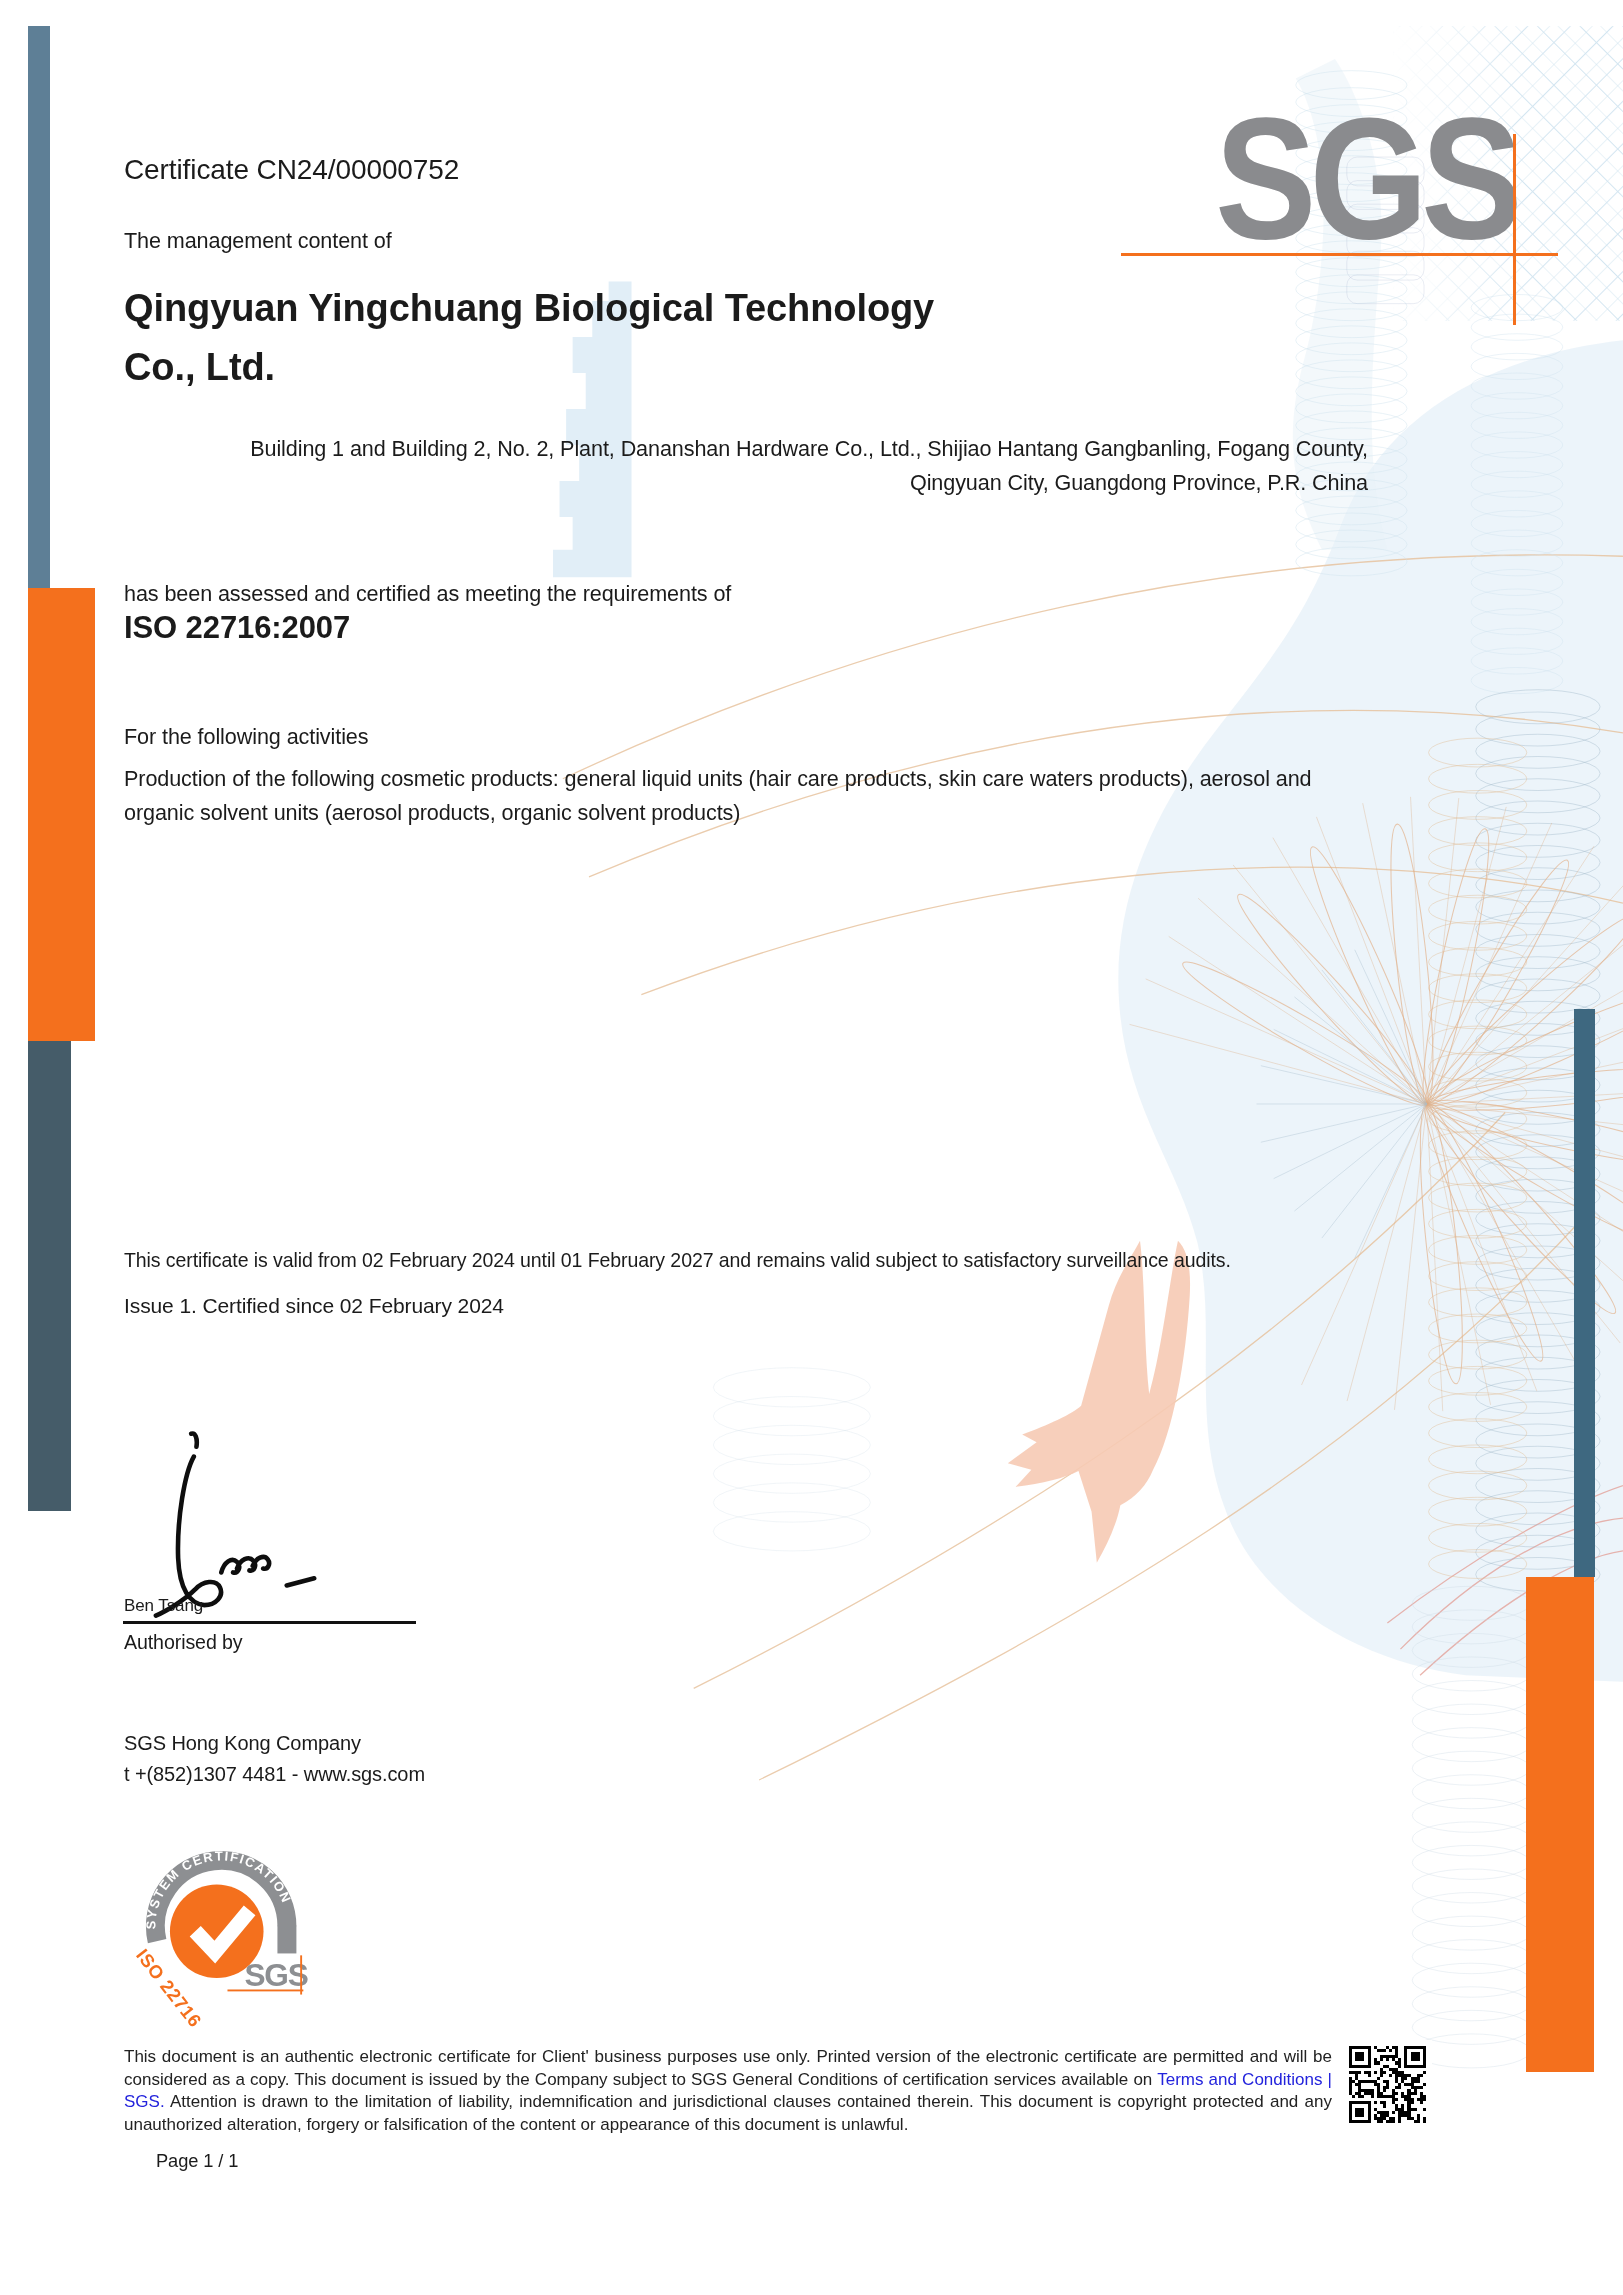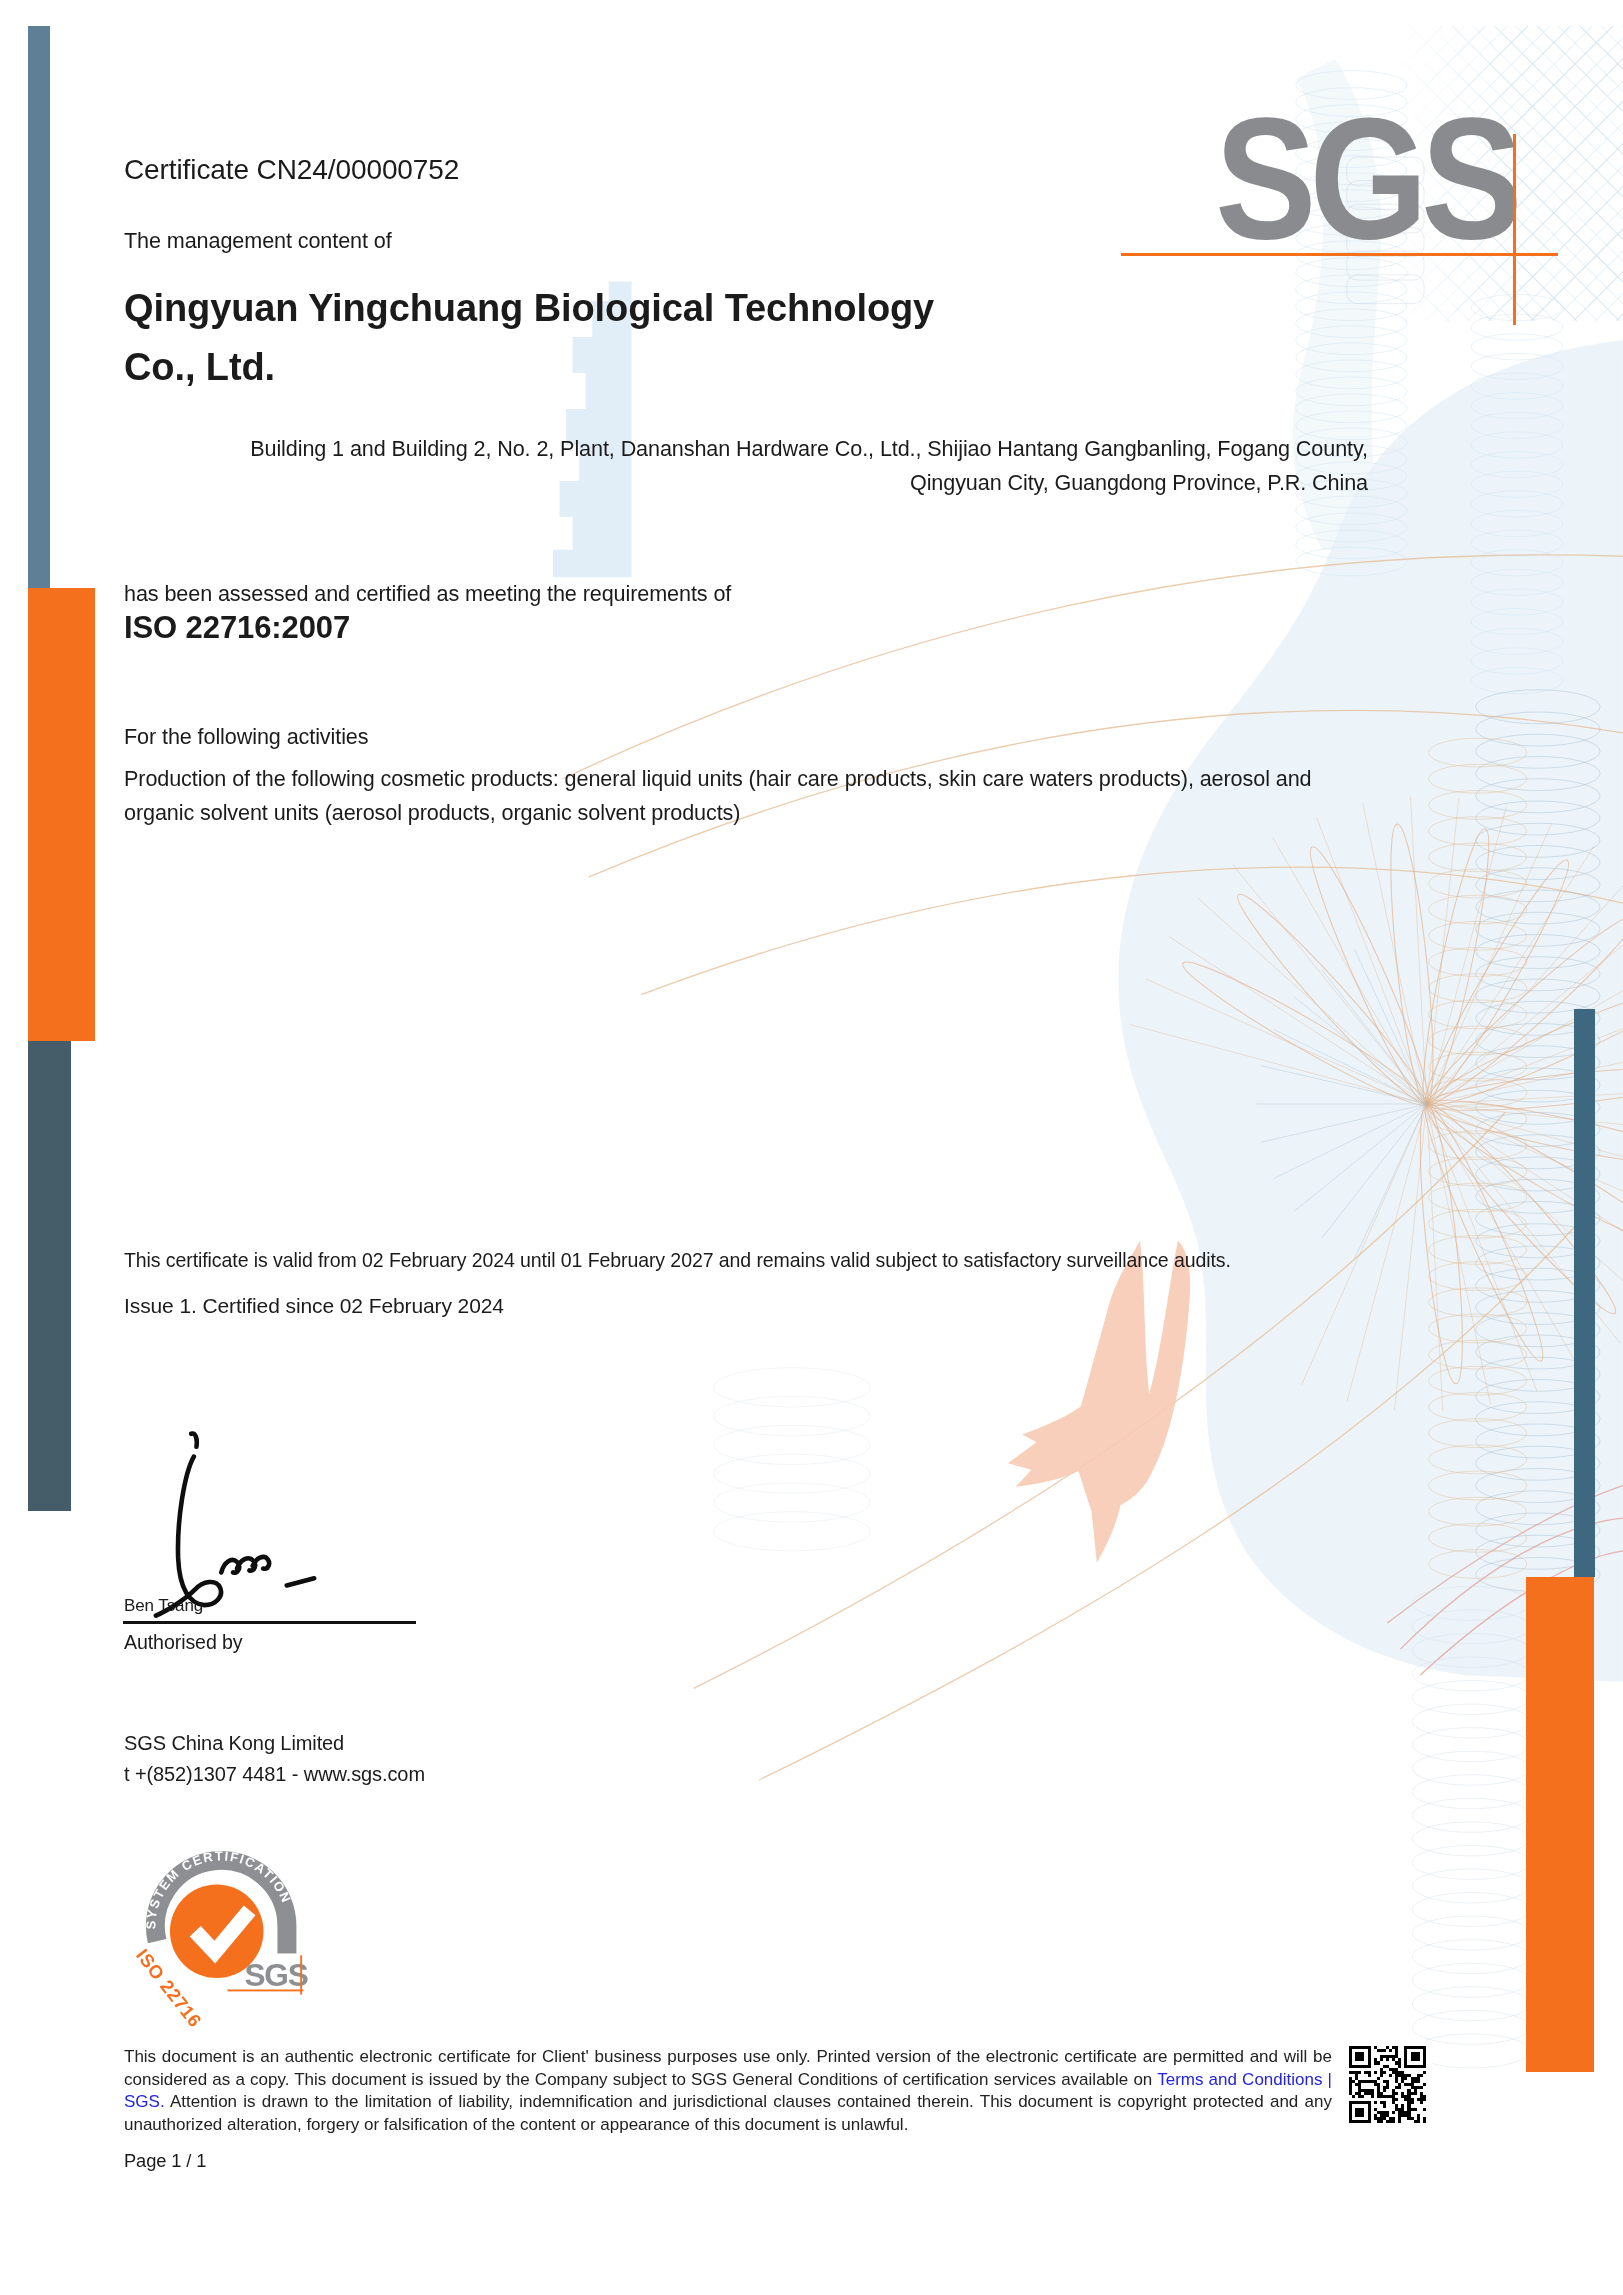--- a/index.html
+++ b/index.html
@@ -33,21 +33,21 @@
   .assessed    { top:581px;  font-size:21.6px; }
   .std-code    { top:610px;  font-size:31px; font-weight:bold; }
   .std-title   { top:668px; font-size:31px; font-weight:bold; }
   .act-label   { top:724px; font-size:21.6px; }
   .act-desc    { top:762px; font-size:21.6px; line-height:34px; width:1250px; }
   .validity    { top:1248px; font-size:21px; white-space:nowrap; transform:scaleX(.93); transform-origin:0 0; }
   .issue       { top:1283px; font-size:21px;margin-top:11px; }
   .auth        { top:1631px; font-size:19.6px;text-align:right; }
   .signame     { top:1596px; font-size:17px; }
   .issuer      { top:1728px; font-size:20px; line-height:31px; width:1113px; }
-  .pagei       { top:2150px; font-size:18.3px; }
+  .pagei       { top:2150px; font-size:18.3px;margin-left:32px; }
 
   .sig-svg  { position:absolute; left:98px; top:1401px; width:367px; height:229px; }
   .sig-line { position:absolute; left:123px; top:1621px; width:293px; height:2.6px; background:#111; }
 
   .badge-svg { position:absolute; left:120px; top:1831px; width:196px; height:200px; }
 
   .finep { position:absolute; left:124px; top:2046px; width:1208px; font-size:17px;
            line-height:22.6px; text-align:justify; color:#222; }
   .finep a { color:#2323DC; text-decoration:none; cursor:pointer; }
 
@@ -338,21 +338,21 @@
   <div class="t issue">Issue 1. Certified since 02 February 2024</div>
 
   <svg class="sig-svg" viewBox="0 0 560 350">
     <path d="M150 70 C152 56 148 48 142 50 M146 85 C132 110 120 180 122 240 C124 288 140 310 162 312 C180 312 192 298 186 285 C180 272 160 275 148 288 C130 306 102 322 88 328 M188 262 C192 246 204 238 212 246 C219 253 214 264 206 262 M212 256 C217 242 230 236 237 244 C243 251 238 261 231 259 M236 252 C241 240 253 234 259 242 C264 249 259 258 252 256 M288 282 L330 271" stroke="#0e0e0e" stroke-width="7" fill="none" stroke-linecap="round" stroke-linejoin="round"></path>
   </svg>
   <div class="sig-line"></div>
   <div class="t auth">Authorised by</div>
   <div class="t signame">Ben Tsang</div>
 
   <div class="t issuer">
-    <div>SGS China Kong Limited</div>
+    <div>SGS Hong Kong Company</div>
     <div>t +(852)1307 4481 - www.sgs.com</div>
   </div>
 
   <svg class="badge-svg" viewBox="0 0 310 315">
     <defs>
       <path id="arcText" d="M 56.4 159.1 A 104 104 0 1 1 263.6 159.1" fill="none"></path>
     </defs>
     <path d="M 58.7 173.4 A 104 104 0 1 1 264 150" stroke="#8D8F92" stroke-width="30" fill="none"></path>
     <rect x="249" y="149" width="30" height="44" fill="#8D8F92"></rect>
     <text font-size="20.5" font-weight="bold" fill="#ffffff" style="letter-spacing:2.5px"><textPath href="#arcText" startOffset="4">SYSTEM CERTIFICATION</textPath></text>

